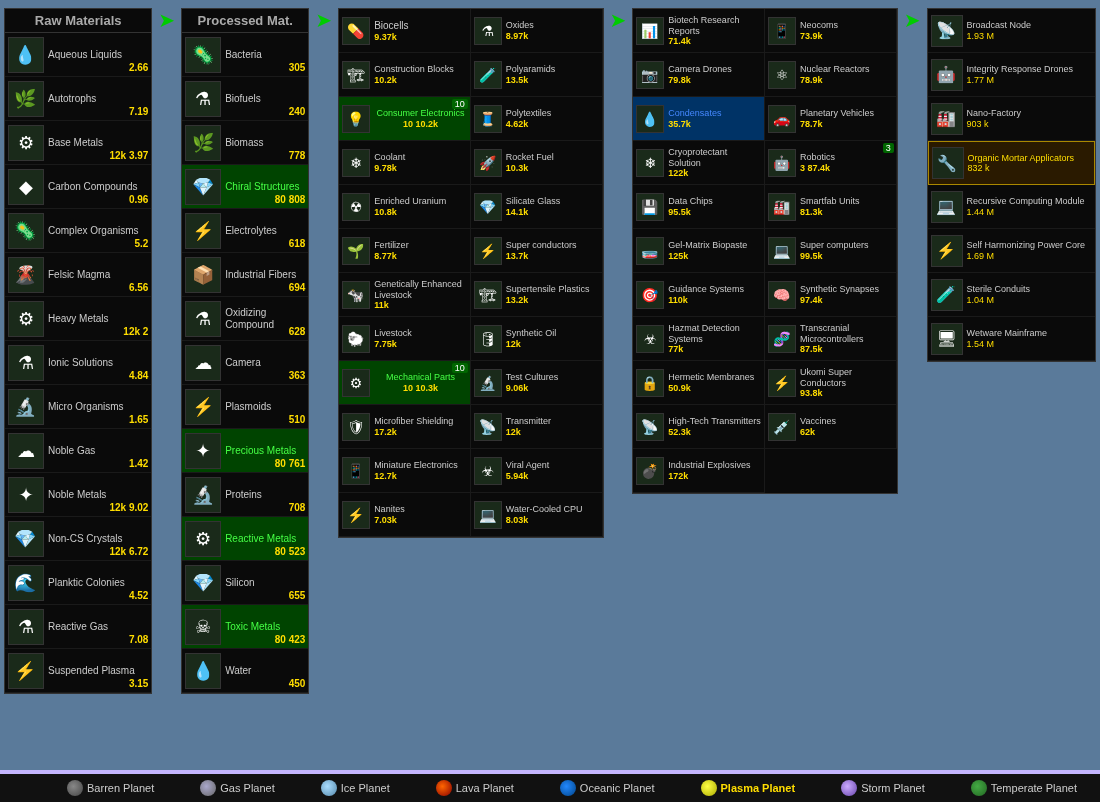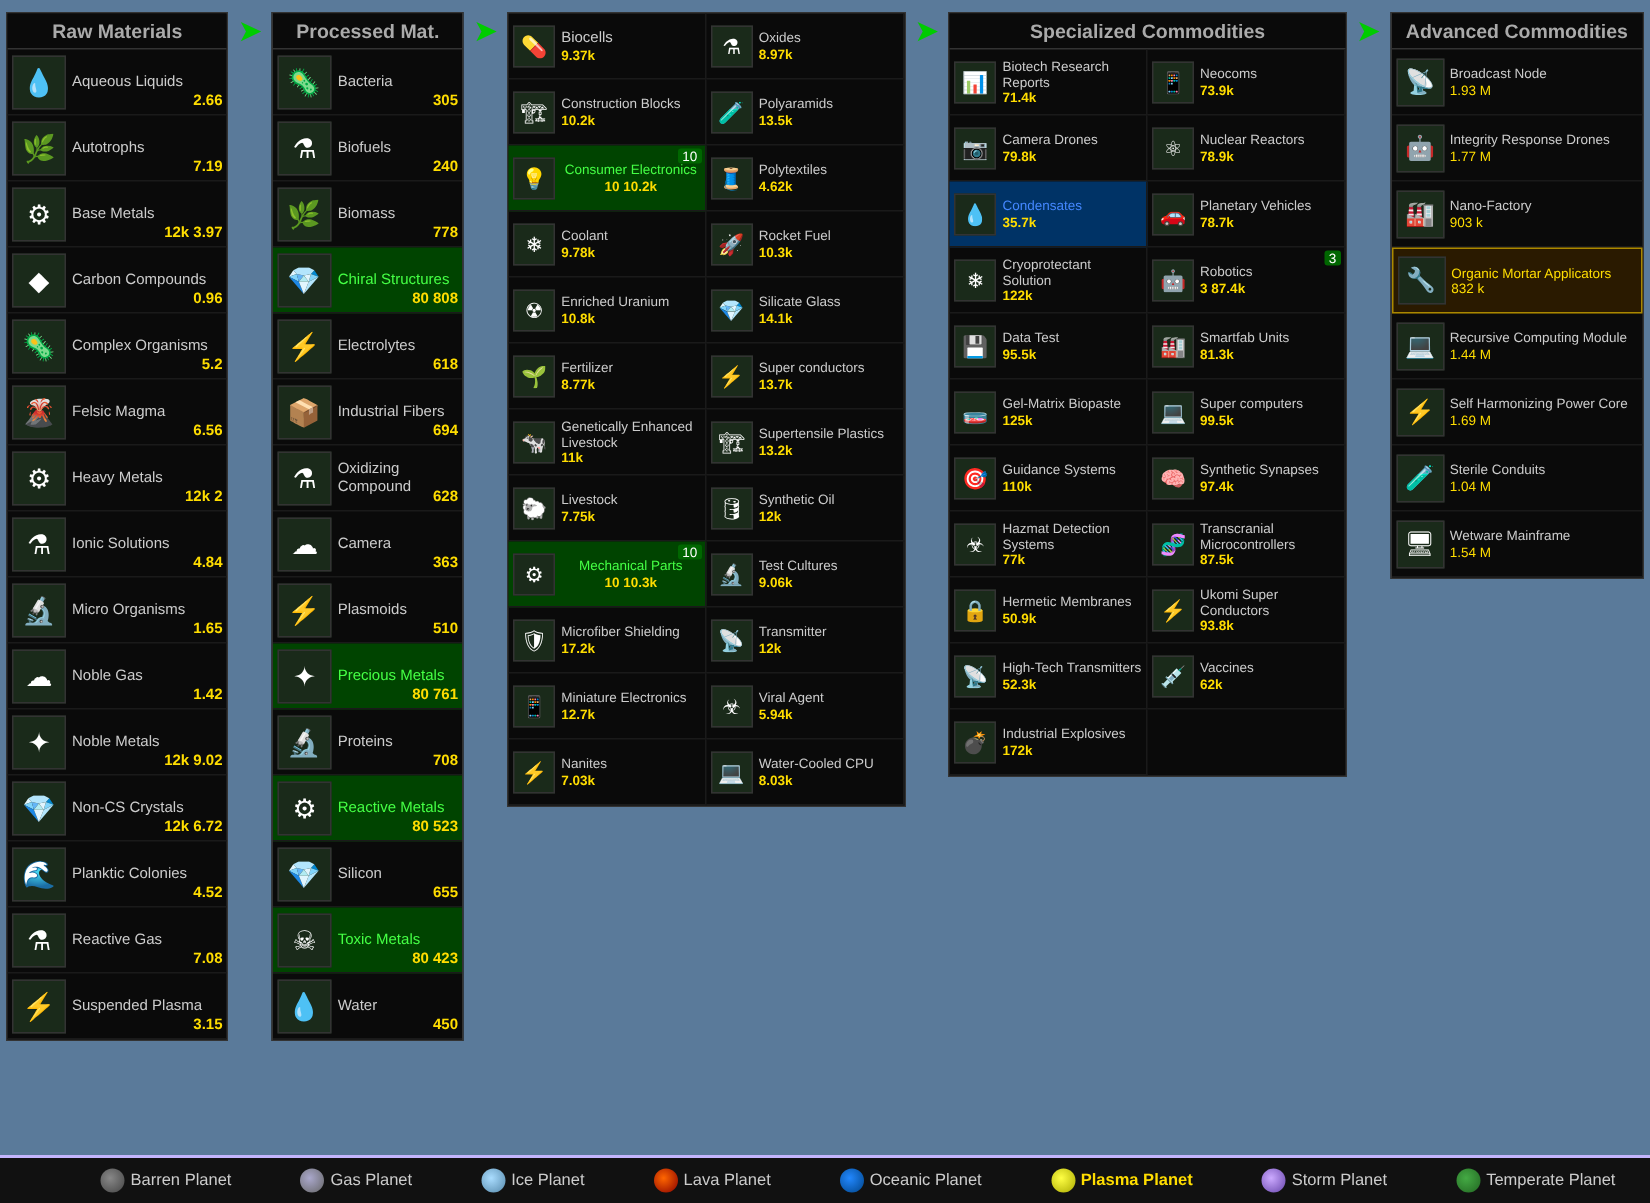--- a/index.html
+++ b/index.html
@@ -120,21 +120,21 @@
     .item-row-half.highlighted-blue { background: #003366; }
 
     
     .bottom-bar {
       position: absolute;
       bottom: 0;
       left: 0;
       right: 0;
       height: 32px;
       background: #111;
-      border-top: 2px solid #c4b5fd;
+      border-top: 4px solid #c4b5fd;
       display: flex;
       align-items: center;
       justify-content: space-around;
       padding-left: 44px;
     }
 
     .planet-item {
       display: flex;
       align-items: center;
       gap: 4px;
@@ -591,21 +591,20 @@
         <span class="item-name" style="font-size:9px">Water-Cooled CPU</span>
         <span class="item-value" style="position:relative;right:auto;bottom:auto;font-size:9px">8.03k</span>
       </div>
     </div>
       </div>
   </div>
 
   <div class="connector">➤</div>
 
   <div class="column specialized-col">
-    <div class="section-header">Specialized Commodities</div>
     <div id="specialized-items" class="two-col-items">
         <div class="item-row-half">
       <div class="item-icon" style="width:28px;height:28px;min-width:28px;font-size:14px">📊</div>
       <div class="item-info">
         <span class="item-name" style="font-size:9px">Biotech Research Reports</span>
         <span class="item-value" style="position:relative;right:auto;bottom:auto;font-size:9px">71.4k</span>
       </div>
     </div>
         <div class="item-row-half">
 
@@ -656,21 +655,21 @@
       <span class="item-badge">3</span>
       <div class="item-icon" style="width:28px;height:28px;min-width:28px;font-size:14px">🤖</div>
       <div class="item-info">
         <span class="item-name" style="font-size:9px">Robotics</span>
         <span class="item-value" style="position:relative;right:auto;bottom:auto;font-size:9px">3 87.4k</span>
       </div>
     </div>
         <div class="item-row-half">
       <div class="item-icon" style="width:28px;height:28px;min-width:28px;font-size:14px">💾</div>
       <div class="item-info">
-        <span class="item-name" style="font-size:9px">Data Test</span>
+        <span class="item-name" style="font-size:9px">Data Chips</span>
         <span class="item-value" style="position:relative;right:auto;bottom:auto;font-size:9px">95.5k</span>
       </div>
     </div>
         <div class="item-row-half">
 
       <div class="item-icon" style="width:28px;height:28px;min-width:28px;font-size:14px">🏭</div>
       <div class="item-info">
         <span class="item-name" style="font-size:9px">Smartfab Units</span>
         <span class="item-value" style="position:relative;right:auto;bottom:auto;font-size:9px">81.3k</span>
       </div>
@@ -756,21 +755,20 @@
         <span class="item-name" style="font-size:9px">Industrial Explosives</span>
         <span class="item-value" style="position:relative;right:auto;bottom:auto;font-size:9px">172k</span>
       </div>
     </div>
       </div>
   </div>
 
   <div class="connector">➤</div>
 
   <div class="column advanced-col">
-    <div class="section-header">Advanced Commodities</div>
     <div id="advanced-items">
         <div class="item-row">
     <div class="item-icon" style="width:32px;height:32px;min-width:32px;font-size:16px">📡</div>
     <div class="item-info">
       <span class="item-name" style="font-size:9px">Broadcast Node</span>
       <span style="color:#ffdd00;font-size:9px">1.93 M</span>
     </div>
   </div>
         <div class="item-row">
     <div class="item-icon" style="width:32px;height:32px;min-width:32px;font-size:16px">🤖</div>

